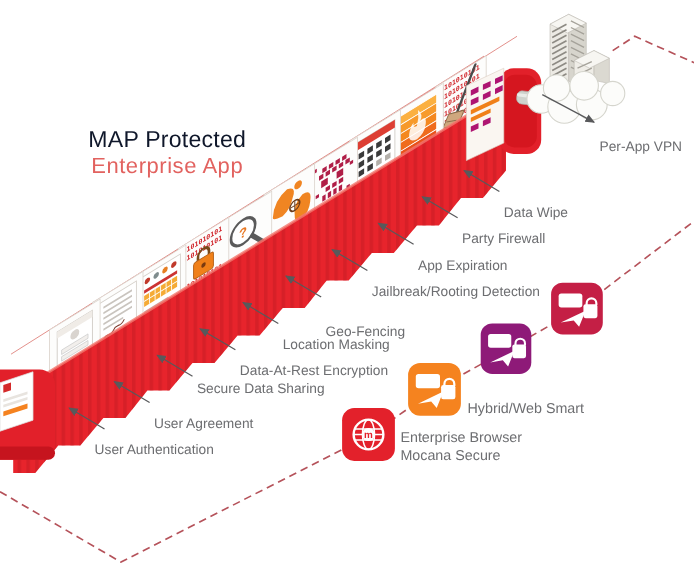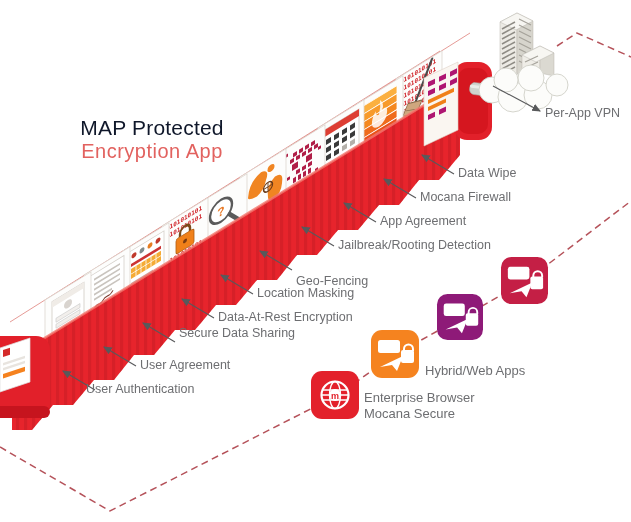--- a/index.html
+++ b/index.html
@@ -1,19 +1,19 @@
 <!DOCTYPE html>
 <html><head>
 <meta charset="utf-8">
 <style>
   html,body{margin:0;padding:0;background:#fff;}
   .stage{position:relative;width:631px;height:522px;overflow:hidden;background:#fff;
          font-family:"Liberation Sans",sans-serif;}
   .art{position:absolute;left:0;top:0;}
-  .lbl{position:absolute;font-size:12.5px;line-height:14px;color:#6d6e71;white-space:nowrap;}
+  .lbl{position:absolute;font-size:12.5px;line-height:14px;color:#6d6e71;white-space:nowrap;margin-top:20px;}
   .applbl{position:absolute;font-size:13px;line-height:16px;color:#6d6e71;white-space:nowrap;}
   .title{position:absolute;left:62px;top:116px;width:180px;text-align:center;}
   .t1{font-size:21px;font-weight:400;color:#0f172a;letter-spacing:.2px;text-align:center;}
   .t2{font-size:20px;font-weight:300;color:#e2625f;letter-spacing:.5px;}
   .dash{fill:none;stroke:#b5525a;stroke-width:1.5;stroke-dasharray:7 4.5;}
   .wire{stroke:#d96b64;stroke-width:.8;opacity:.85;}
   .arrow{stroke:#58595b;stroke-width:1.1;fill:none;}
   .pf{fill:#fdfdfc;stroke:#ddd6cf;stroke-width:.8;}
   .bin{font-family:"DejaVu Sans Mono",monospace;font-size:6px;font-weight:700;fill:#cf2127;}
 </style>
@@ -293,36 +293,36 @@
     <use href="#app-glyph" x="437" y="294" width="46" height="46"></use>
   </g>
   <g>
     <rect x="501" y="257" width="47" height="47" rx="10.5" fill="#c41f45"></rect>
     <use href="#app-glyph" x="501" y="257" width="47" height="47"></use>
   </g>
 </svg>
 
   <div class="title">
     <div class="t1">MAP Protected</div>
-    <div class="t2">Encryption App</div>
+    <div class="t2">Enterprise App</div>
   </div>
 
   <div class="lbl" style="left:86px;top:382px">User Authentication</div>
   <div class="lbl" style="left:140px;top:358px">User Agreement</div>
   <div class="lbl" style="left:179px;top:326px">Secure Data Sharing</div>
   <div class="lbl" style="left:257px;top:286px">Location Masking</div>
   <div class="lbl" style="left:218px;top:310px">Data-At-Rest Encryption</div>
   <div class="lbl" style="left:296px;top:274px">Geo-Fencing</div>
   <div class="lbl" style="left:338px;top:238px">Jailbreak/Rooting Detection</div>
-  <div class="lbl" style="left:380px;top:214px">App Agreement</div>
-  <div class="lbl" style="left:420px;top:190px">Mocana Firewall</div>
+  <div class="lbl" style="left:380px;top:214px">App Expiration</div>
+  <div class="lbl" style="left:420px;top:190px">Party Firewall</div>
   <div class="lbl" style="left:458px;top:166px">Data Wipe</div>
   <div class="lbl" style="left:545px;top:106px">Per-App VPN</div>
 
   <div class="applbl" style="left:364px;top:390px">
     <div>Enterprise Browser</div>
     <div>Mocana Secure</div>
   </div>
   <div class="applbl" style="left:425px;top:363px">
-    <div>Hybrid/Web Apps</div>
+    <div>Hybrid/Web Smart</div>
   </div>
 
 </div>
 
 </body></html>

